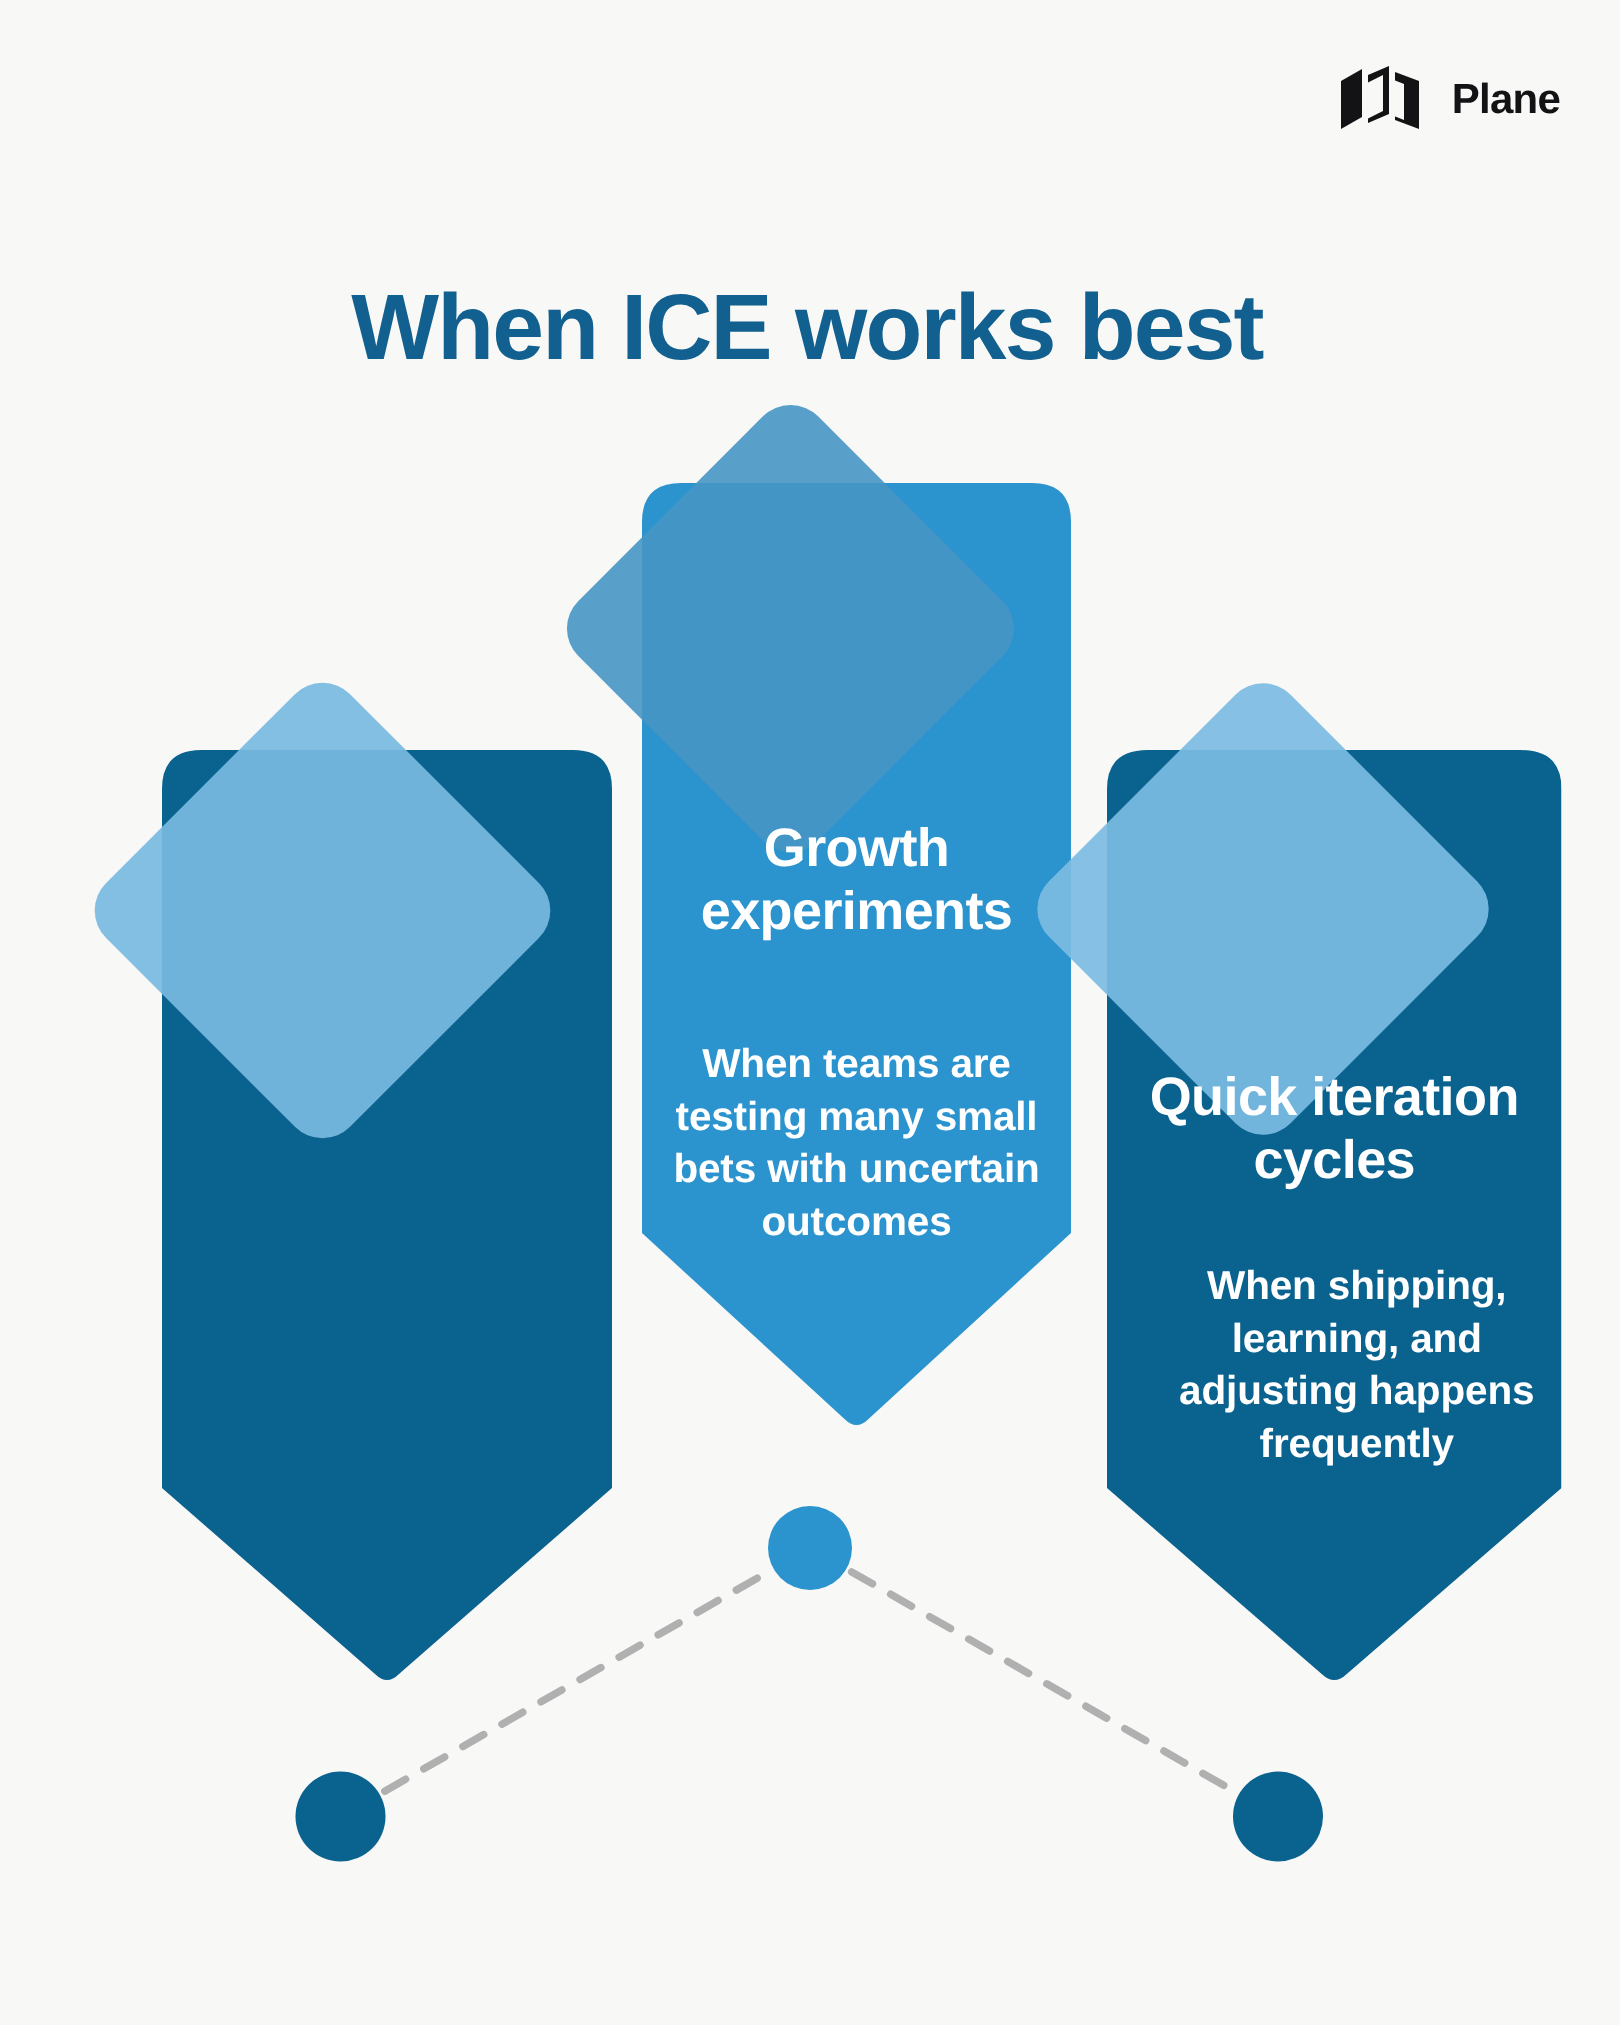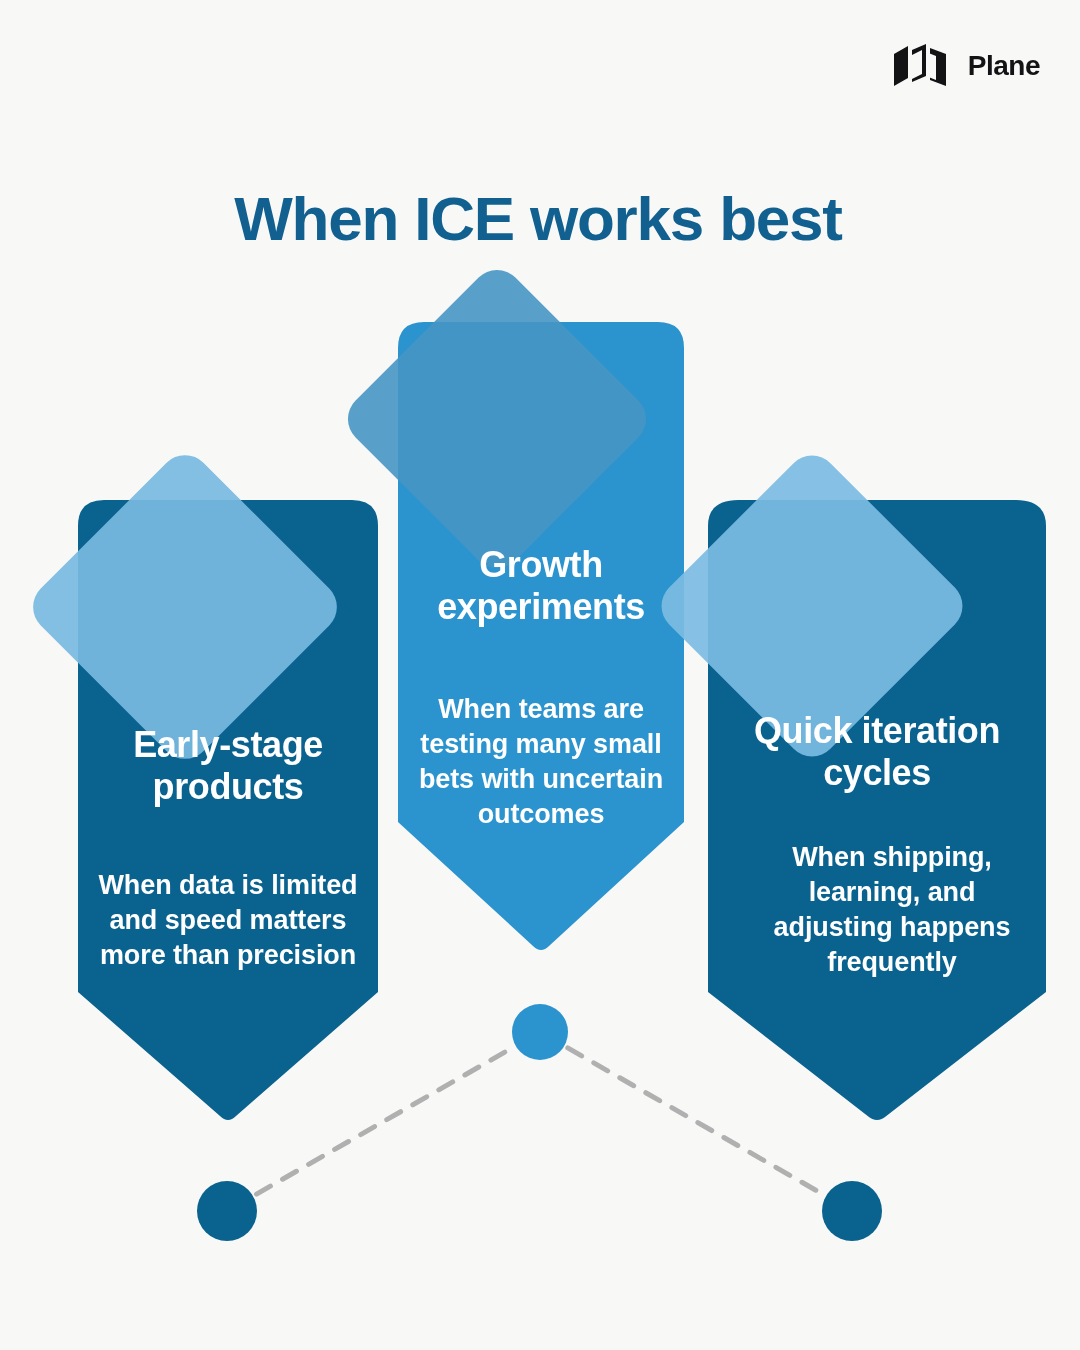--- a/index.html
+++ b/index.html
@@ -27,21 +27,21 @@
     position:absolute; top:186px; left:0; width:1076px;
     text-align:center;
     font-size:62px; font-weight:700;
     letter-spacing:-1.2px;
     color:#11608f;
     line-height:1.05;
   }
 
   
   .pillars { position:absolute; inset:0; }
-  .pillar { position:absolute; }
+  .pillar { position:absolute;margin-left:30px; }
 
   
   .pillar-shape { position:absolute; inset:0; }
   .pillar-shape svg { display:block; width:100%; height:100%; }
 
   
   .pillar-cap {
     position:absolute;
     border-radius:26px;
     transform:rotate(45deg);
@@ -57,21 +57,21 @@
     letter-spacing:-0.4px;
   }
   .pillar-body {
     font-size:27px; font-weight:700; line-height:1.3;
     letter-spacing:-0.1px;
   }
 
   
   #pillar-left   { left:78px;  top:500px; width:300px; height:630px; }
   #pillar-center { left:398px; top:322px; width:286px; height:638px; }
-  #pillar-right  { left:708px; top:500px; width:338px; height:630px; }
+  #pillar-right  { left:708px; top:500px; width:303px; height:630px; }
 
   #pillar-left   .pillar-cap { left:-8px;  top:-8px;  width:230px; height:230px; }
   #pillar-center .pillar-cap { left:-14px; top:-16px; width:226px; height:226px; }
   #pillar-right  .pillar-cap { left:-10px; top:-8px;  width:228px; height:228px; }
 
   #pillar-left   .pillar-heading-wrap { top:224px; }
   #pillar-left   .pillar-body-wrap    { top:368px; }
   #pillar-center .pillar-heading-wrap { top:222px; }
   #pillar-center .pillar-body-wrap    { top:370px; }
   #pillar-right  .pillar-heading-wrap { top:210px; }
@@ -103,26 +103,20 @@
 
   <div class="pillars">
 
     <div class="pillar" id="pillar-left">
       <div class="pillar-shape">
         <svg viewBox="0 0 300 630" preserveAspectRatio="none" xmlns="http://www.w3.org/2000/svg">
           <path d="M0 26 Q0 0 26 0 L274 0 Q300 0 300 26 L300 492 L158 616 Q150 624 142 616 L0 492 Z" fill="#0a628f"></path>
         </svg>
       </div>
       <div class="pillar-cap" style="background:rgba(120,186,225,0.92);"></div>
-      <div class="pillar-text pillar-heading-wrap">
-        <div class="pillar-heading">Early-stage products</div>
-      </div>
-      <div class="pillar-text pillar-body-wrap">
-        <div class="pillar-body">When data is limited and speed matters more than precision</div>
-      </div>
     </div>
 
     <div class="pillar" id="pillar-center">
       <div class="pillar-shape">
         <svg viewBox="0 0 286 638" preserveAspectRatio="none" xmlns="http://www.w3.org/2000/svg">
           <path d="M0 26 Q0 0 26 0 L260 0 Q286 0 286 26 L286 500 L151 624 Q143 632 135 624 L0 500 Z" fill="#2b93ce"></path>
         </svg>
       </div>
       <div class="pillar-cap" style="background:rgba(70,150,196,0.90);"></div>
       <div class="pillar-text pillar-heading-wrap">

